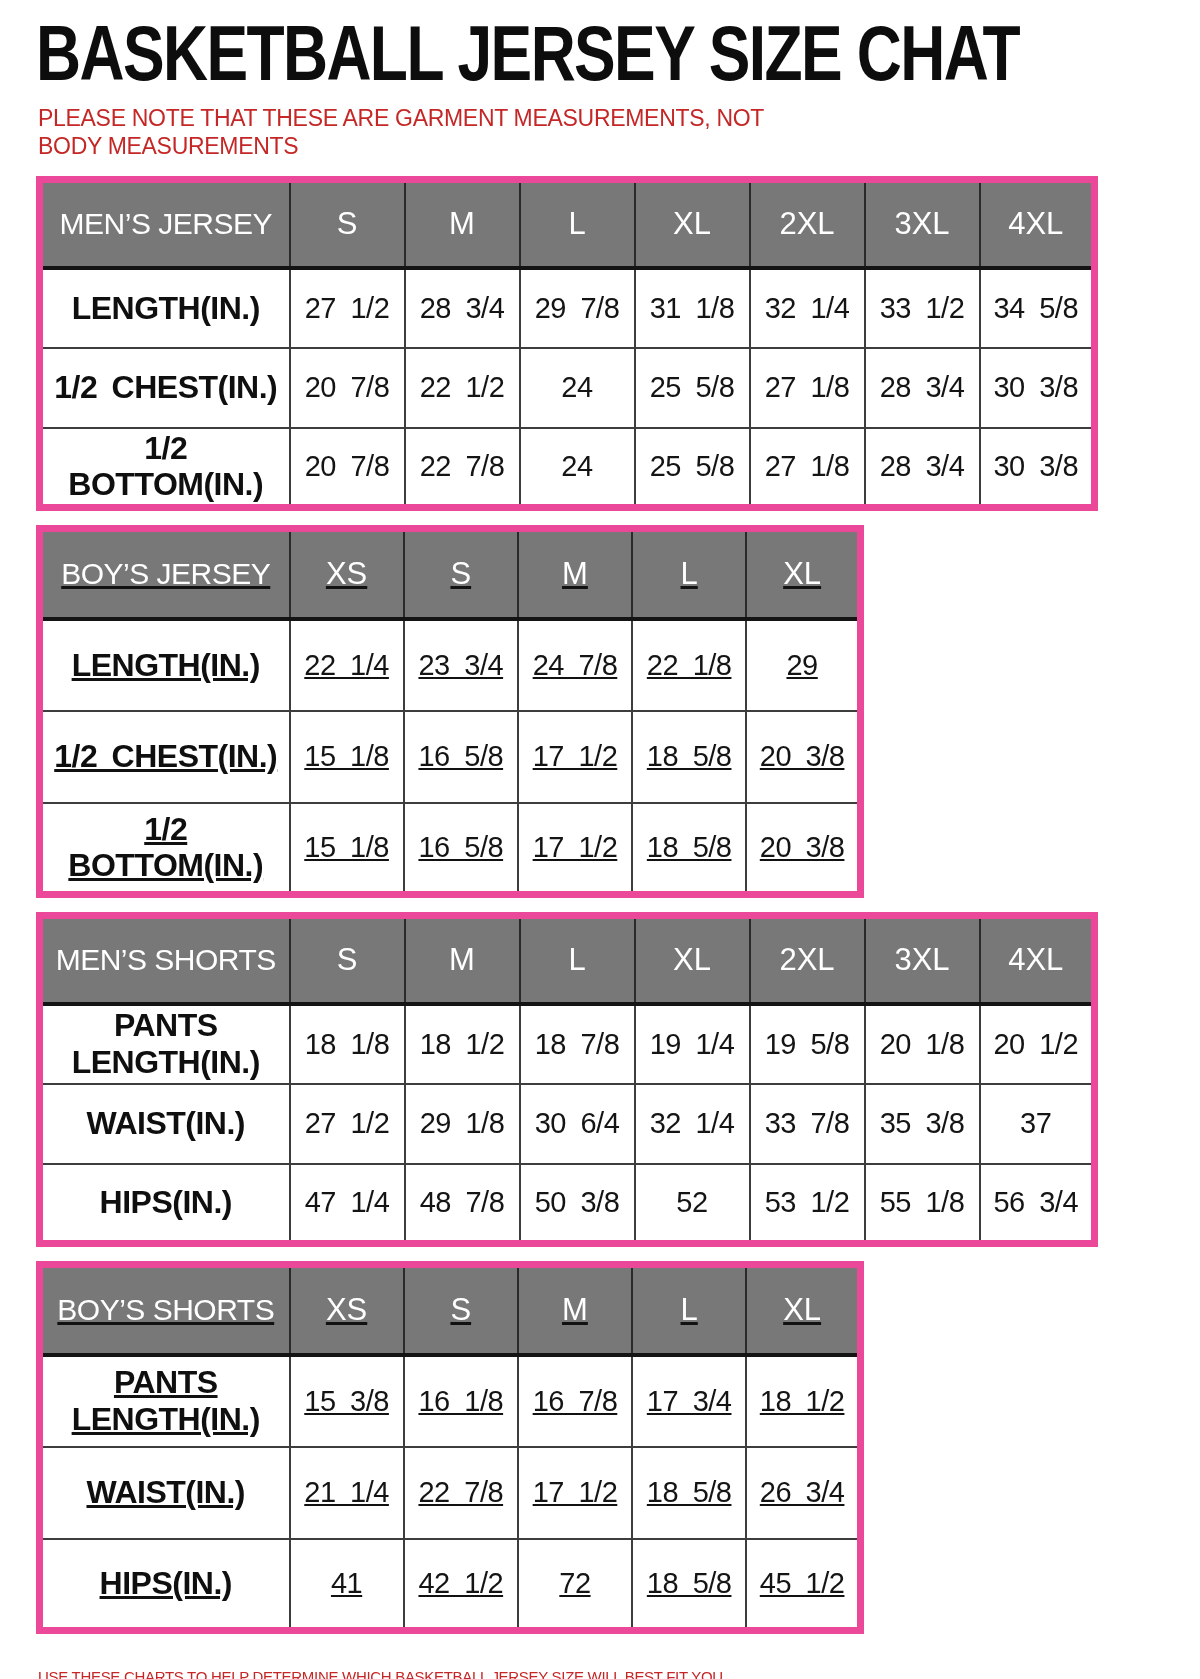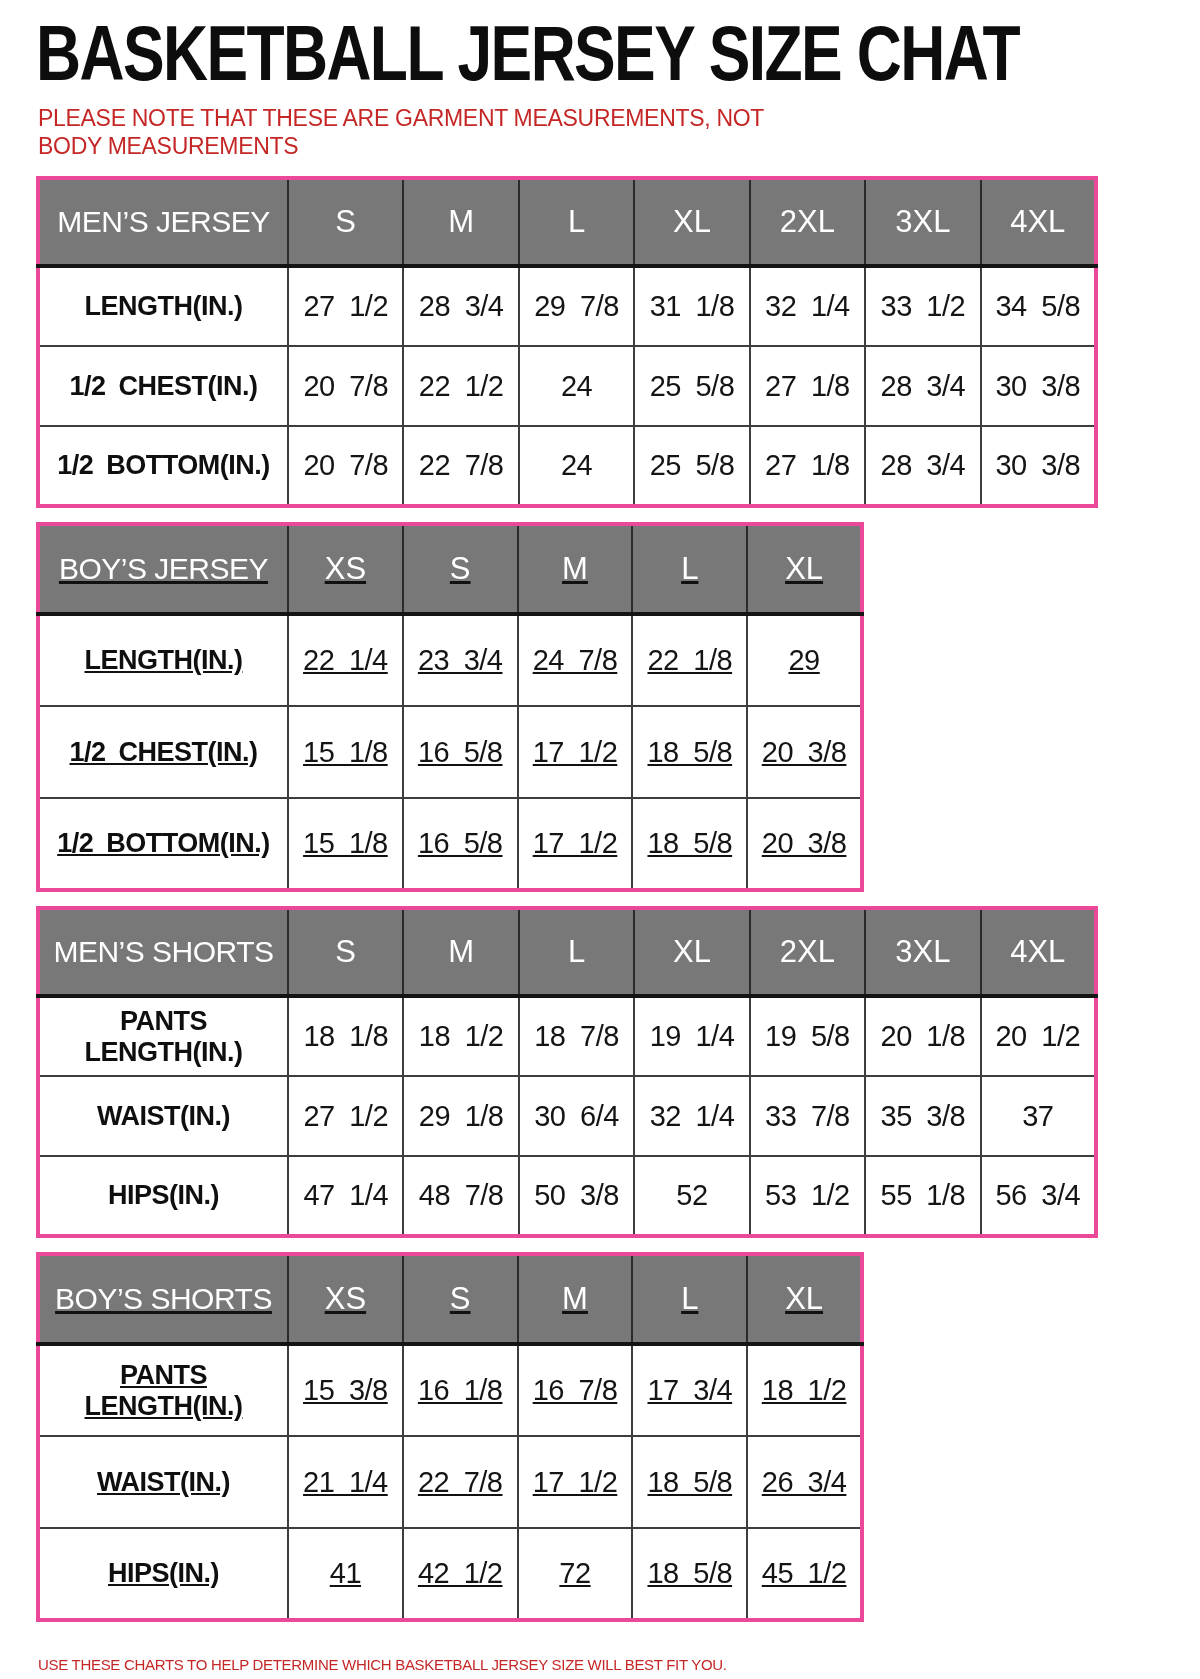--- a/index.html
+++ b/index.html
@@ -42,21 +42,21 @@
     margin: 34px 0 17px 2px;
     font-size: 15px;
     width: 1140px;
     white-space: nowrap;
   }
 
   table.size-table {
     border-collapse: collapse;
     table-layout: fixed;
     background: #ffffff;
-    border: 4px solid #ec4899;
+    border: 7px solid #ec4899;
     margin-bottom: 14px;
   }
   .w-mens { width: 1062px; }
   .w-boys { width: 828px; text-decoration: underline; }
 
   .size-table th, .size-table td {
     border: 2px solid #3d3d3d;
     text-align: center;
     vertical-align: middle;
     padding: 0 4px;
@@ -73,21 +73,21 @@
     border-color: #2a2a2a;
     border-bottom: 4px solid #141414;
   }
   .size-table thead th:first-child {
     font-size: 30px;
     letter-spacing: -0.5px;
   }
 
   .size-table tbody th.rowlabel {
     font-weight: 700;
-    font-size: 27px;
+    font-size: 32px;
     letter-spacing: -0.5px;
     word-spacing: 6px;
     white-space: pre-line;
     line-height: 1.15;
     color: #0f0f0f;
     background: #ffffff;
   }
   .size-table tbody td {
     font-weight: 400;
     font-size: 29px;

